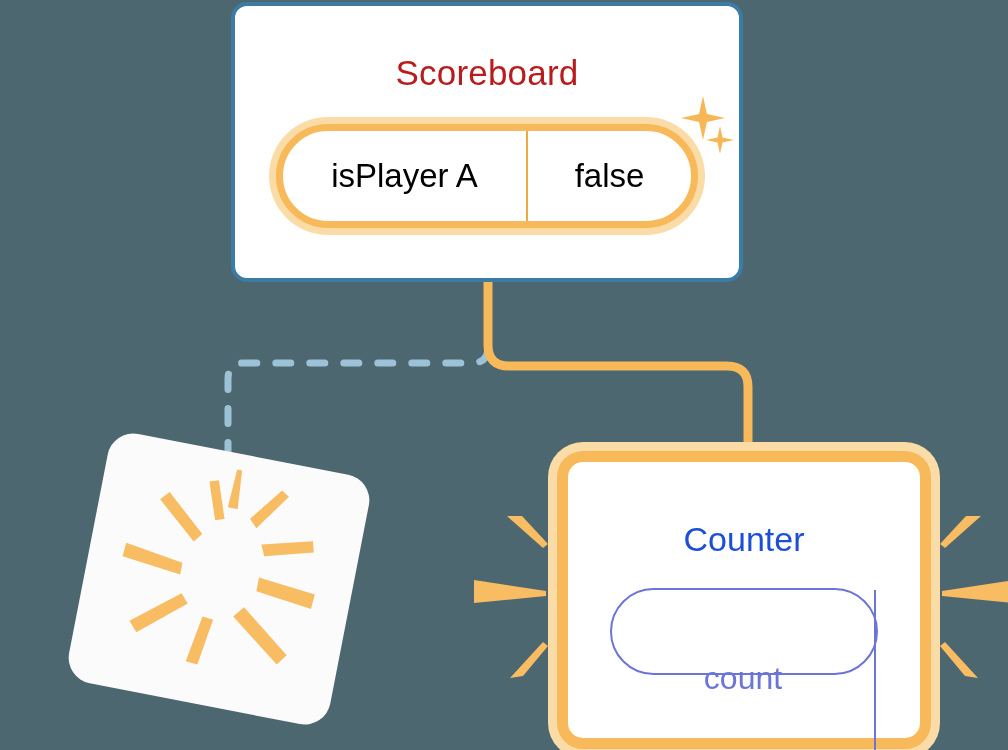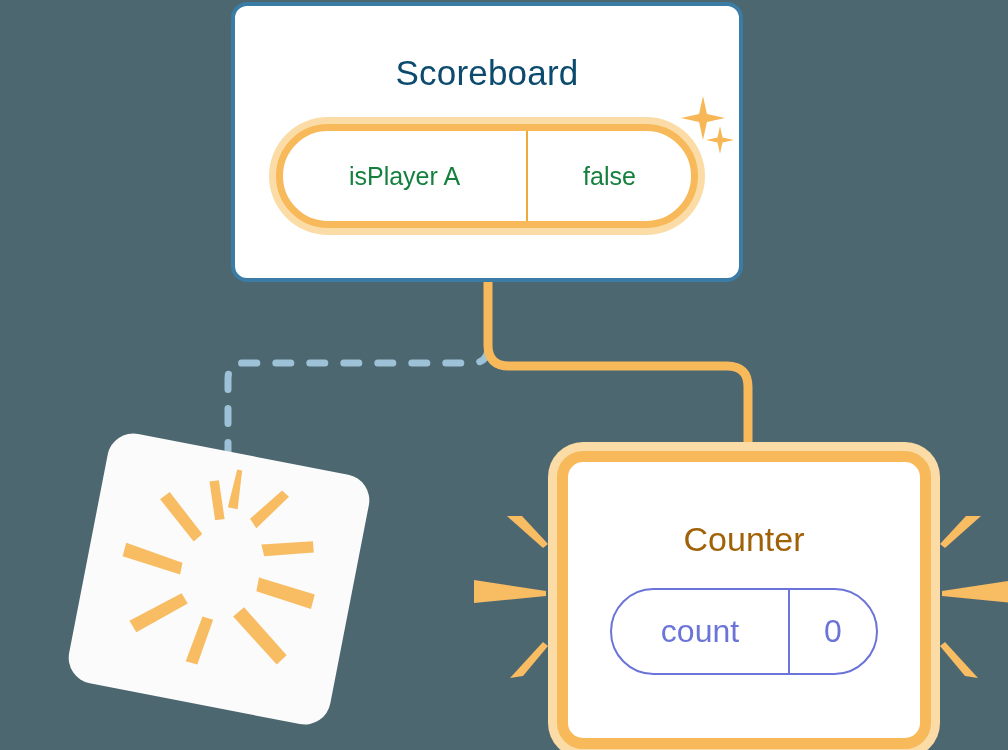--- a/index.html
+++ b/index.html
@@ -38,21 +38,21 @@
     width: 512px;
     height: 280px;
     background: #ffffff;
     border: 4px solid #3a7ca5;
     border-radius: 16px;
     box-sizing: border-box;
     z-index: 3;
   }
   #scoreboard-title {
     text-align: center;
-    color: #0c4a6e;
+    color: #b91c1c;
     font-size: 35px;
     font-weight: 400;
     letter-spacing: .2px;
     margin-top: 47px;
   }
 
   
   .pill-wrap {
     position: relative;
     margin: 31px auto 0;
@@ -66,22 +66,22 @@
     background: #ffffff;
     border: 7px solid #f8b95a;
     border-radius: 60px;
     box-sizing: border-box;
     box-shadow: 0 0 0 7px #fbdca6;
   }
   .pill-hl .cell {
     display: flex;
     align-items: center;
     justify-content: center;
-    color: #15803d;
-    font-size: 25px;
+    color: #000000;
+    font-size: 33px;
   }
   .pill-hl .cell.key {
     flex: 0 0 243px;
     border-right: 2px solid #f0a93c;
   }
   .pill-hl .cell.val {
     flex: 1 1 auto;
     font-weight: normal;
   }
 
@@ -115,35 +115,36 @@
     height: 298px;
     background: #ffffff;
     border: 11px solid #f8b95a;
     border-radius: 26px;
     box-sizing: border-box;
     box-shadow: 0 0 0 9px #fbdca6;
     z-index: 3;
   }
   #counter-title {
     text-align: center;
-    color: #a16207;
+    color: #1d4ed8;
     font-size: 34px;
     font-weight: 400;
     margin-top: 58px;
   }
   .pill-plain {
     display: flex;
     align-items: stretch;
     width: 268px;
     height: 87px;
     margin: 29px auto 0;
     background: #ffffff;
     border: 2px solid #6b74d8;
     border-radius: 50px;
     box-sizing: border-box;
+    flex-direction: column;
   }
   .pill-plain .cell {
     display: flex;
     align-items: center;
     justify-content: center;
     color: #6b74d8;
     font-size: 32px;
   }
   .pill-plain .cell.key {
     flex: 0 0 176px;

